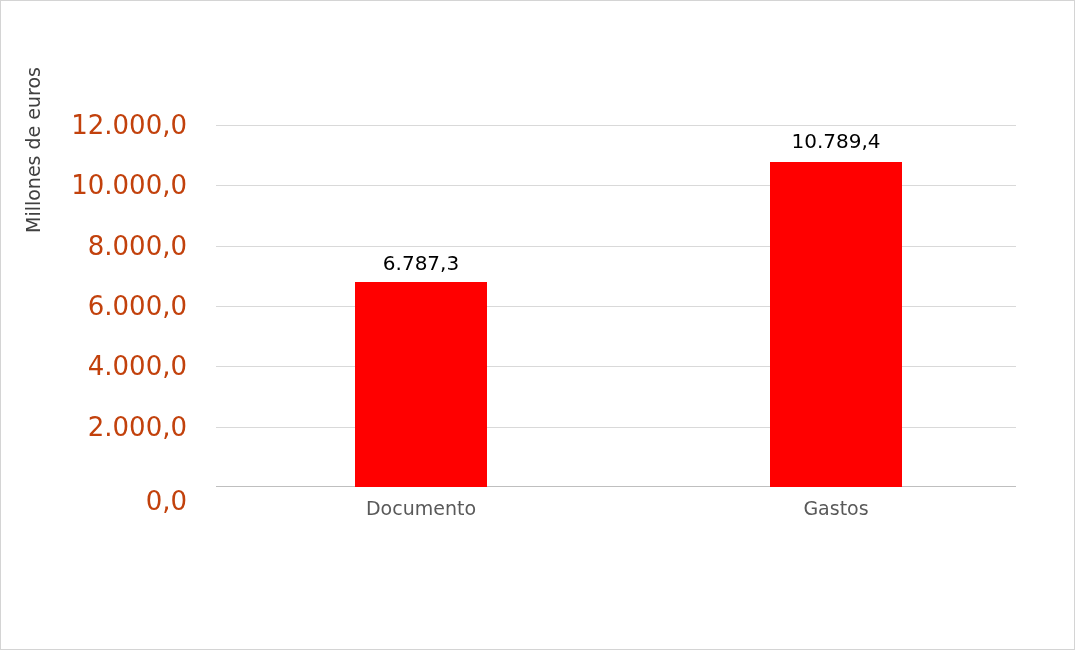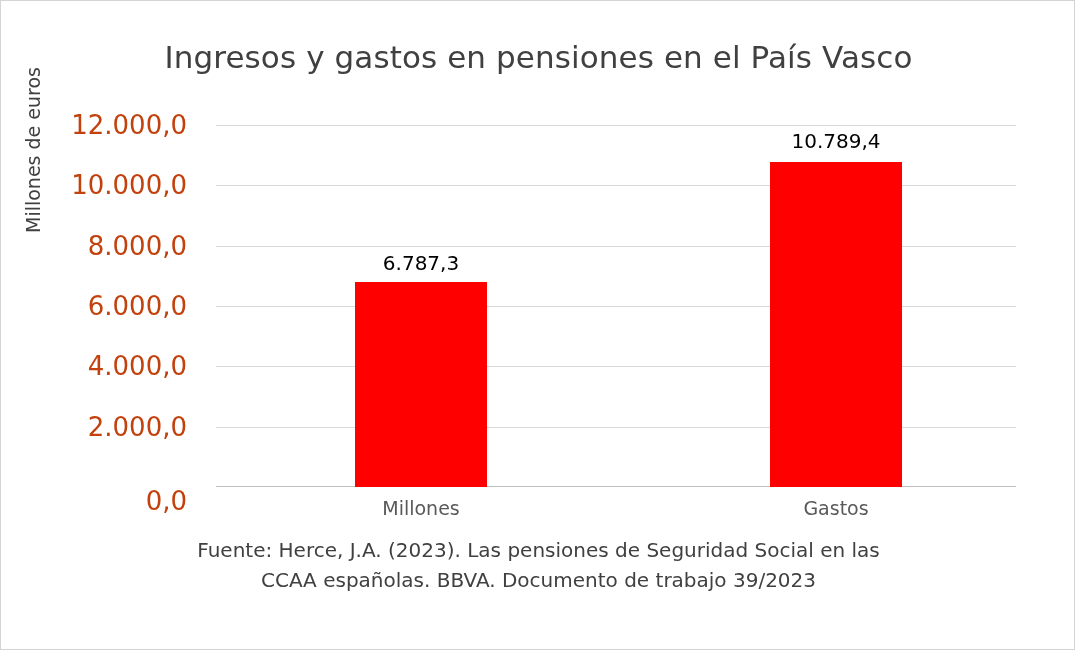--- a/index.html
+++ b/index.html
@@ -113,21 +113,20 @@
     color: #404040;
     line-height: 30px;
   }
   .source div { display: block; }
 </style>
 </head>
 <body>
 
 <div class="chart-card">
 
-  <div class="chart-title">Ingresos y gastos en pensiones en el País Vasco</div>
 
   <div class="axis-title">Millones de euros</div>
 
   <div class="ylabels">
     <div class="ylabel" style="top:362px;margin-top:14px;">0,0</div>
     <div class="ylabel" style="top:301.7px;">2.000,0</div>
     <div class="ylabel" style="top:241.3px;">4.000,0</div>
     <div class="ylabel" style="top:181px;margin-left:18px;">6.000,0</div>
     <div class="ylabel" style="top:120.7px;">8.000,0</div>
     <div class="ylabel" style="top:60.3px;">10.000,0</div>
@@ -143,21 +142,17 @@
     <div class="gridline" style="top:301.7px;"></div>
     <div class="axis-line"></div>
 
     <div class="bar" style="left:139px; width:132px; height:204.7px;"></div>
     <div class="bar" style="left:554px; width:132px; height:325.4px;"></div>
   </div>
 
   <div class="bar-value" style="left:420px; top:250px;text-align:center;">6.787,3</div>
   <div class="bar-value" style="left:835px; top:128px;">10.789,4</div>
 
-  <div class="cat-label" style="left:420px;">Millones</div>
+  <div class="cat-label" style="left:420px;">Documento</div>
   <div class="cat-label" style="left:835px;">Gastos</div>
 
-  <div class="source">
-    <div>Fuente: Herce, J.A. (2023). Las pensiones de Seguridad Social en las</div>
-    <div>CCAA españolas. BBVA. Documento de trabajo 39/2023</div>
-  </div>
 
 </div>
 
 </body></html>

